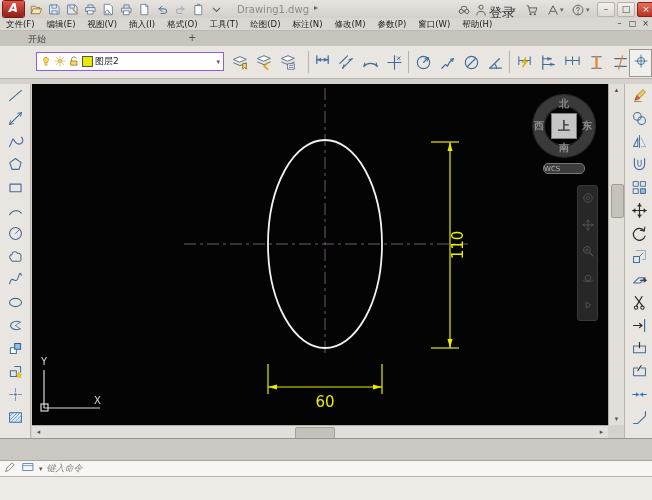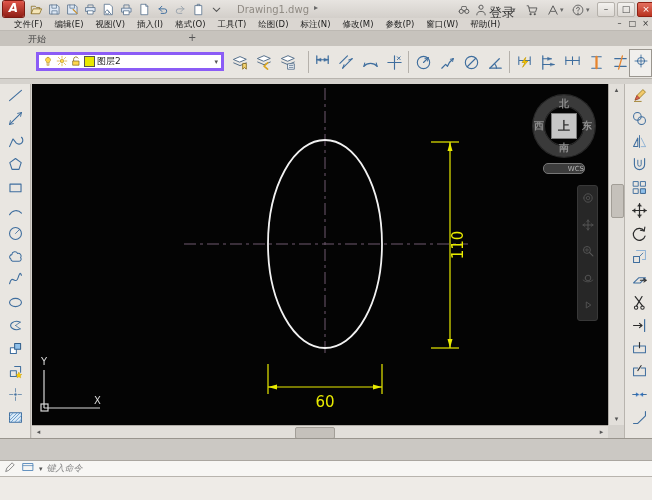--- a/index.html
+++ b/index.html
@@ -21,56 +21,56 @@
   .tb-ic{top:2px;width:15px;height:15px;display:flex;align-items:center;justify-content:center;}
   #signin-label{left:489px;top:4px;font-size:13px;color:#333;}
   .caret{font-size:7px;color:#666;top:6px;}
   .winbtns{display:flex;gap:2px;}
   #app-winbtns{left:597px;top:2px;}
   .wbtn{width:16px;height:13px;font-size:9px;line-height:12px;text-align:center;color:#444;
     border:1px solid #b5b1ab;background:linear-gradient(#f3f1ee,#ddd9d4);border-radius:2px;}
   .wbtn.close{background:linear-gradient(#e4705f,#b8321f);color:#fff;border-color:#8f2013;}
   
   #menubar{left:0;top:18px;width:652px;height:13px;background:#dad6d1;border-bottom:1px solid #bdb9b3;
-    display:flex;align-items:flex-start;padding-left:8px;box-sizing:border-box;}
+    display:flex;align-items:flex-start;padding-left:0;box-sizing:border-box;}
   .menu-item{font-size:8.5px;color:#1c1c1c;padding:0 6px;line-height:12px;}
   #doc-winbtns{left:614px;top:19px;}
   .dwbtn{width:11px;height:11px;font-size:8px;line-height:10px;text-align:center;color:#333;}
   
   #tabbar{left:0;top:31px;width:652px;height:15px;background:#c7c3bd;}
   #tab-start{left:8px;top:1px;width:58px;height:14px;text-align:center;font-size:9px;color:#444;line-height:14px;}
   #tab-active{left:76px;top:0;width:104px;height:15px;background:#f6f5f3;border:1px solid #9a968f;border-bottom:none;
     box-sizing:border-box;font-size:9px;color:#222;line-height:14px;text-align:center;border-radius:3px 3px 0 0;}
   #tab-active .x{color:#666;margin-left:8px;font-size:8px;}
   #tab-new{left:188px;top:1px;font-size:10px;color:#555;}
   
   #toolbar{left:0;top:46px;width:652px;height:32px;background:#e9e6e1;border-bottom:1px solid #b8b4ae;}
   .grip{width:3px;height:22px;border-left:1px dotted #9a968f;border-right:1px dotted #9a968f;}
   #toolbar .ticon, .ticon{width:24px;height:24px;display:flex;align-items:center;justify-content:center;border-radius:2px;}
-  #layer-combo{left:36px;top:52px;width:188px;height:19px;background:#fff;border:3px solid #8b5cf6;
+  #layer-combo{left:36px;top:52px;width:188px;height:19px;background:#fff;border:1px solid #8b5cf6;
     display:flex;align-items:center;gap:2px;padding:0 3px;box-sizing:border-box;}
   #layer-combo .nm{font-size:9px;color:#222;flex:1;}
   #layer-swatch{width:9px;height:9px;border:1px solid #555;}
   #dimbar{left:310px;top:50px;display:flex;align-items:center;}
   .vsep{width:1px;height:22px;background:#b5b1ab;margin:0 2px;}
   #center-mark-btn{left:629px;top:49px;width:21px;height:26px;border:1px solid #9a968f;background:#f1efec;
     display:flex;align-items:center;justify-content:center;}
   
   #draw-toolbar{left:0;top:84px;width:30px;height:354px;background:#e9e6e1;border-right:1px solid #b8b4ae;}
   #modify-toolbar{left:624px;top:84px;width:28px;height:354px;background:#e9e6e1;border-left:1px solid #b8b4ae;}
   .vicon{width:100%;height:23px;display:flex;align-items:center;justify-content:center;}
   
   #canvas{left:32px;top:84px;width:576px;height:341px;background:#040404;}
   #viewcube-ring{left:501px;top:11px;width:62px;height:62px;border:11px solid #3a3a3a;border-radius:50%;
     box-sizing:border-box;box-shadow:0 0 0 1px #2a2a2a, inset 0 0 0 1px #2a2a2a;}
   .vc-lbl{color:#8e8e8e;font-size:10px;font-weight:bold;}
   #vc-top-face{left:519px;top:29px;width:26px;height:26px;background:#c6c6c6;border:1px solid #7c7c7c;
     color:#333;font-size:12px;font-weight:bold;display:flex;align-items:center;justify-content:center;box-sizing:border-box;}
   #wcs-pill{left:511px;top:79px;width:42px;height:11px;background:#3c3c3c;border:1px solid #767676;border-radius:5px;
-    color:#b2b2b2;font-size:7px;line-height:10px;text-align:right;box-sizing:border-box;}
+    color:#b2b2b2;font-size:7px;line-height:10px;text-align:left;box-sizing:border-box;}
   #navbar{left:545px;top:101px;width:21px;height:136px;background:#272727;border:1px solid #383838;border-radius:3px;
     display:flex;flex-direction:column;align-items:center;justify-content:space-around;box-sizing:border-box;}
   
   .sb{background:#e2dfda;}
   #hscroll{left:32px;top:425px;width:576px;height:13px;border-top:1px solid #b0aca6;box-sizing:border-box;}
   #vscroll{left:608px;top:84px;width:16px;height:341px;border-left:1px solid #b0aca6;box-sizing:border-box;}
   .sb-arrow{position:absolute;font-size:7px;color:#555;width:13px;height:12px;text-align:center;line-height:12px;}
   .sb-thumb{position:absolute;background:#c5c1bb;border:1px solid #a29e97;border-radius:2px;}
   
   #cmd-history{left:0;top:438px;width:652px;height:22px;background:#cbc8c3;border-top:1px solid #99958e;box-sizing:border-box;}

